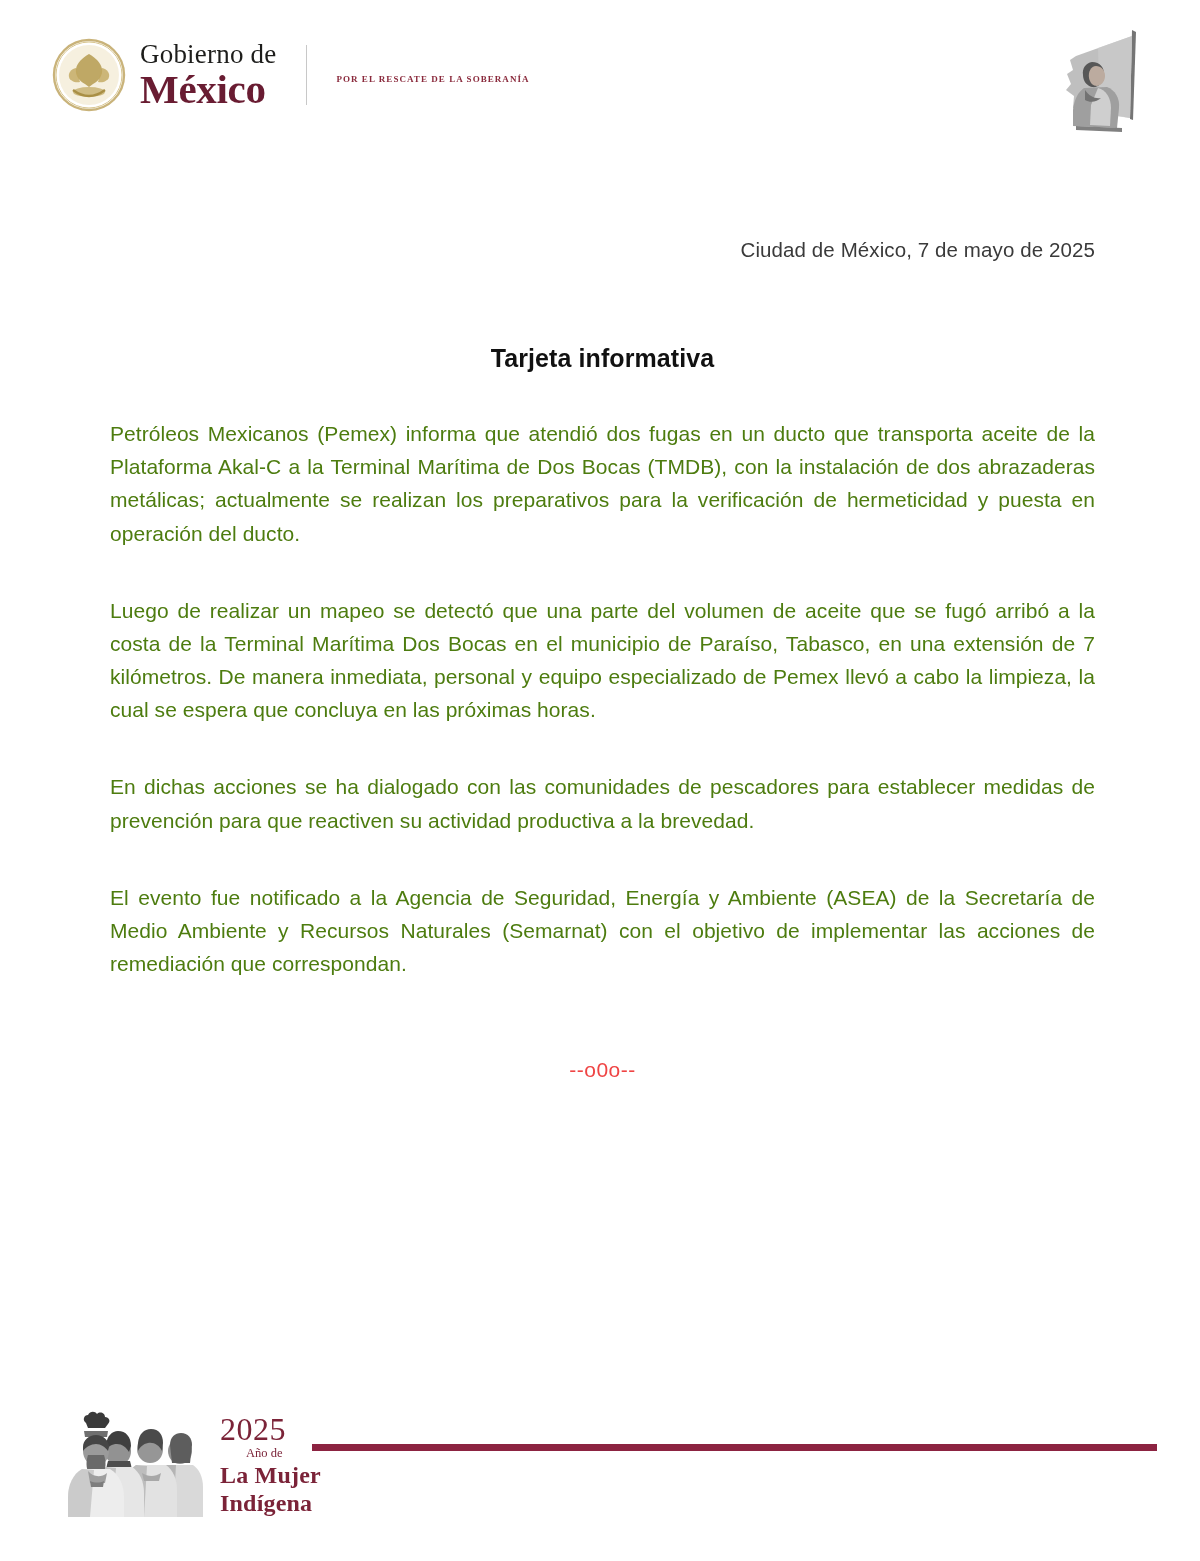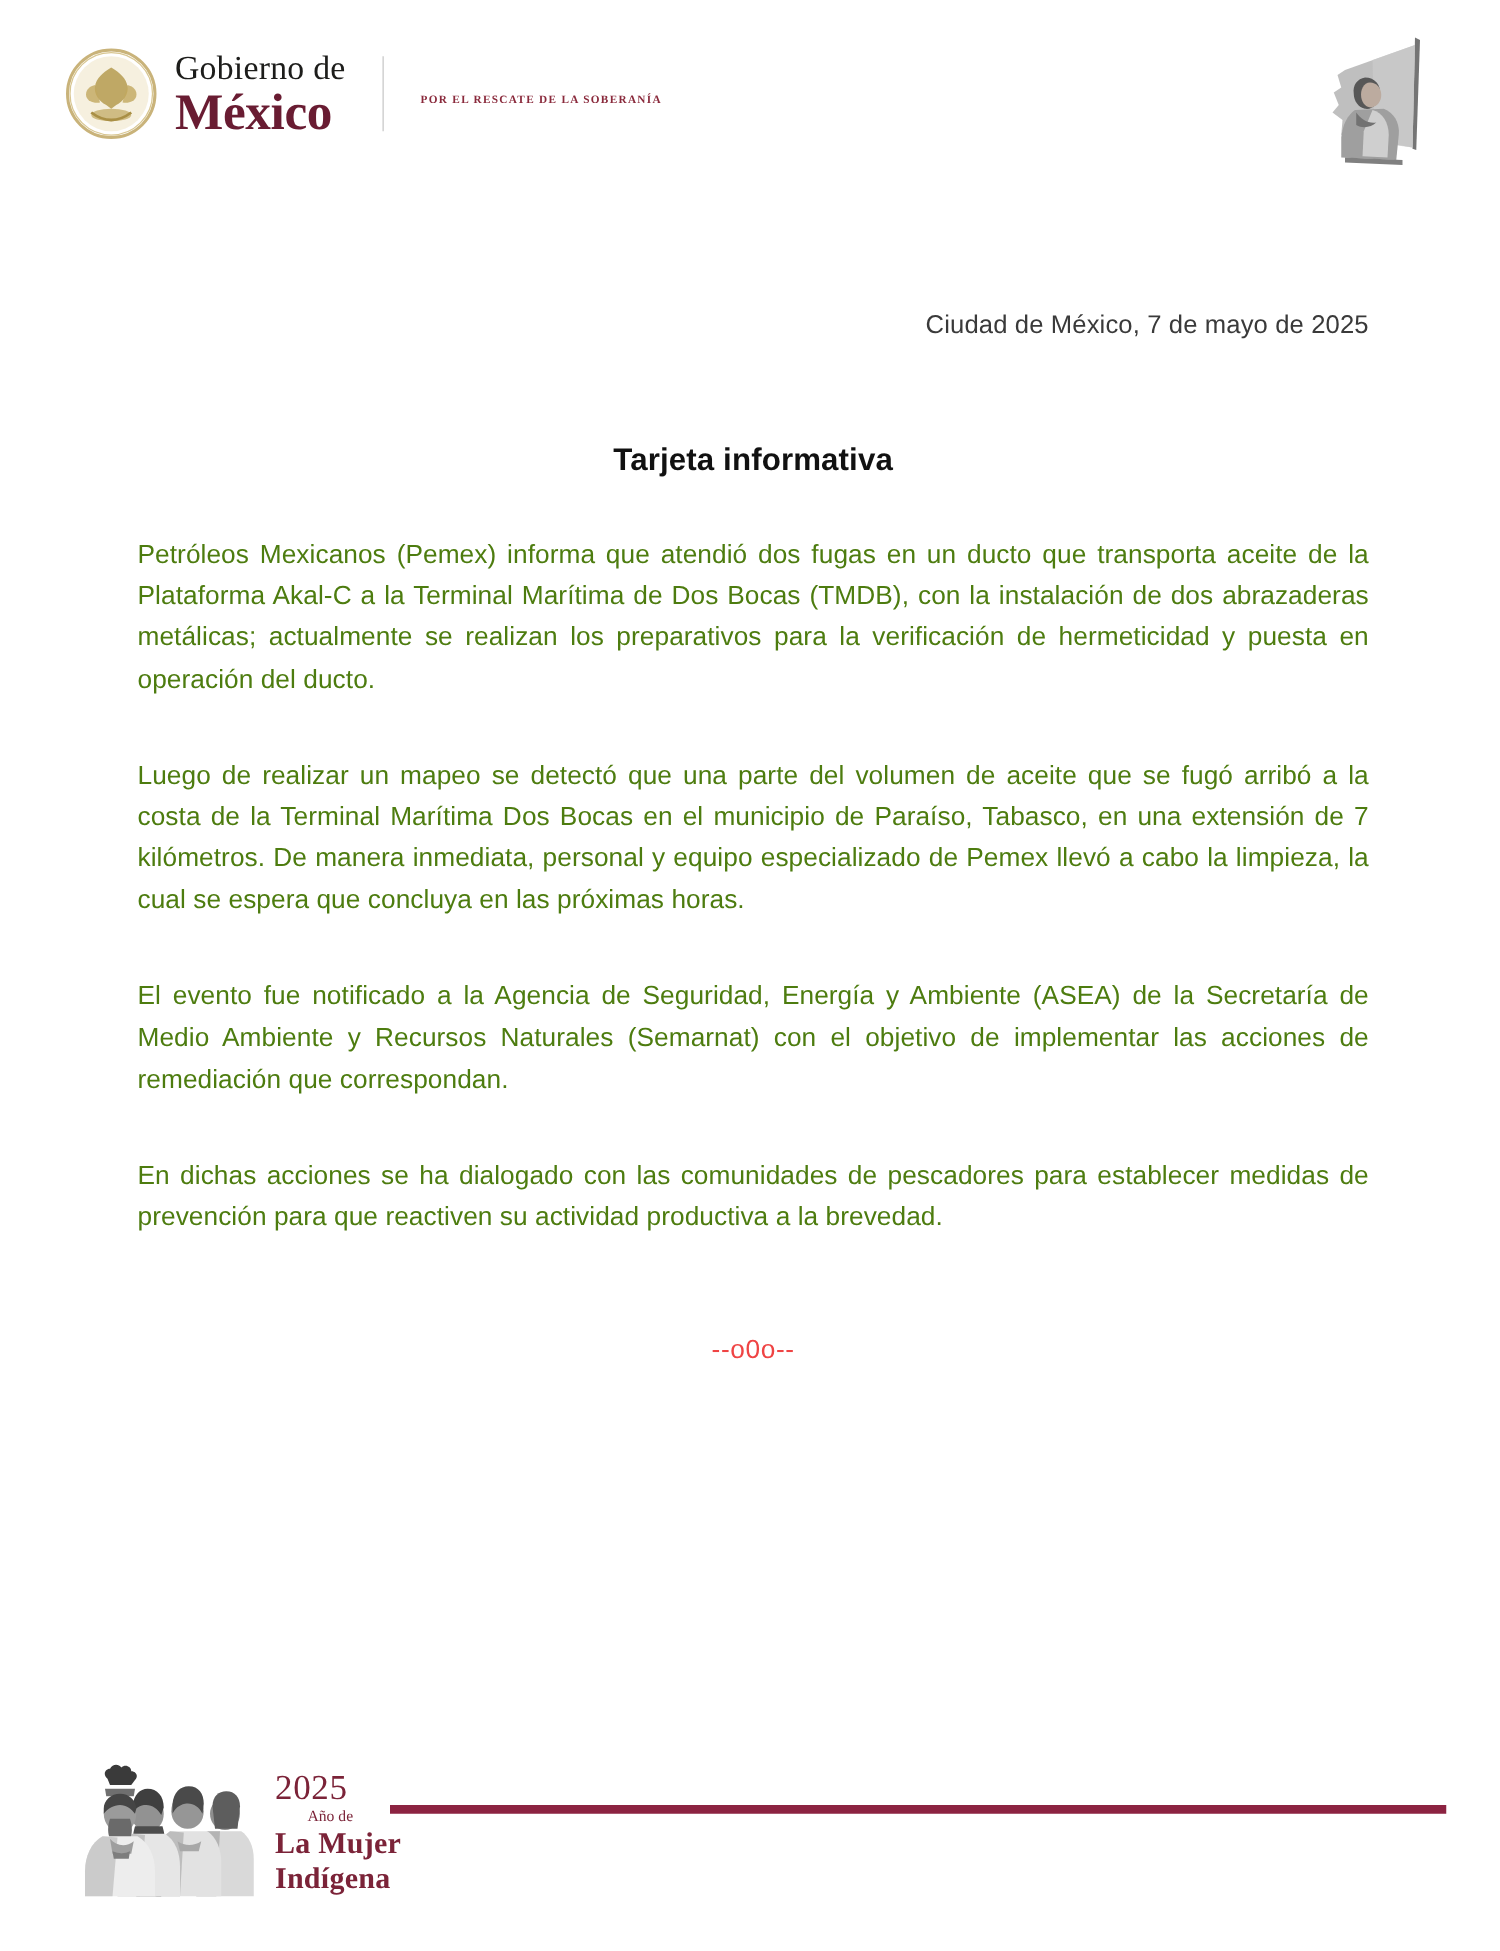--- a/index.html
+++ b/index.html
@@ -116,21 +116,21 @@
     top: 22px;
     width: 118px;
     height: 118px;
     opacity: 0.95;
   }
 
   
   .doc-body {
     position: absolute;
     left: 110px;
-    top: 248px;
+    top: 238px;
     width: 985px;
   }
 
   .dateline {
     text-align: right;
     font-size: 20.5px;
     color: #3a3a3a;
     letter-spacing: 0.1px;
   }
 
@@ -191,21 +191,21 @@
 
   .footer-year-block {
     margin-left: 6px;
     padding-bottom: 6px;
     text-align: left;
     line-height: 1;
     color: #7B2338;
   }
   .fy-2025 {
     font-family: "Liberation Serif", serif;
-    font-size: 28px;
+    font-size: 32px;
     font-weight: normal;
     letter-spacing: 0.5px;
     display: block;
   }
   .fy-ano {
     font-family: Liberation Serif, serif;
     font-size: 12.5px;
     display: block;
     margin-top: 2px;
     margin-left: 26px;
@@ -279,22 +279,22 @@
 
 <main class="doc-body">
 
   <div class="dateline">Ciudad de México, 7 de mayo de 2025</div>
 
   <h1 class="doc-title">Tarjeta informativa</h1>
 
   <section class="doc-paragraphs">
     <p>Petróleos Mexicanos (Pemex) informa que atendió dos fugas en un ducto que transporta aceite de la Plataforma Akal-C a la Terminal Marítima de Dos Bocas (TMDB), con la instalación de dos abrazaderas metálicas; actualmente se realizan los preparativos para la verificación de hermeticidad y puesta en operación del ducto.</p>
     <p>Luego de realizar un mapeo se detectó que una parte del volumen de aceite que se fugó arribó a la costa de la Terminal Marítima Dos Bocas en el municipio de Paraíso, Tabasco, en una extensión de 7 kilómetros. De manera inmediata, personal y equipo especializado de Pemex llevó a cabo la limpieza, la cual se espera que concluya en las próximas horas.</p>
+    <p>En dichas acciones se ha dialogado con las comunidades de pescadores para establecer medidas de prevención para que reactiven su actividad productiva a la brevedad.</p>
     <p>El evento fue notificado a la Agencia de Seguridad, Energía y Ambiente (ASEA) de la Secretaría de Medio Ambiente y Recursos Naturales (Semarnat) con el objetivo de implementar las acciones de remediación que correspondan.</p>
-    <p>En dichas acciones se ha dialogado con las comunidades de pescadores para establecer medidas de prevención para que reactiven su actividad productiva a la brevedad.</p>
   </section>
 
   <div class="closing-mark">--o0o--</div>
 </main>
 
 <footer class="page-footer">
 
   <div class="footer-badge">
 
     <div class="footer-women">

